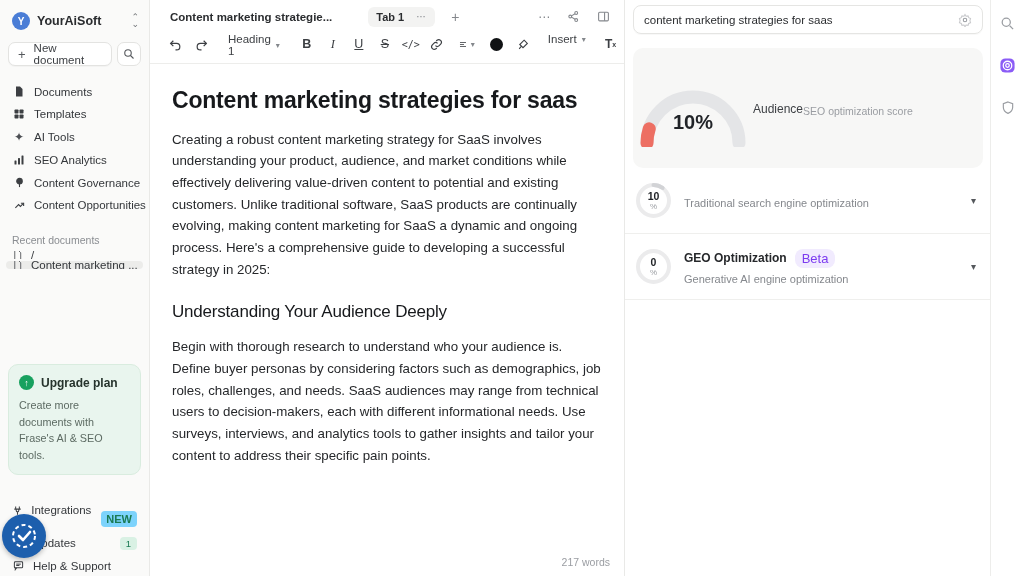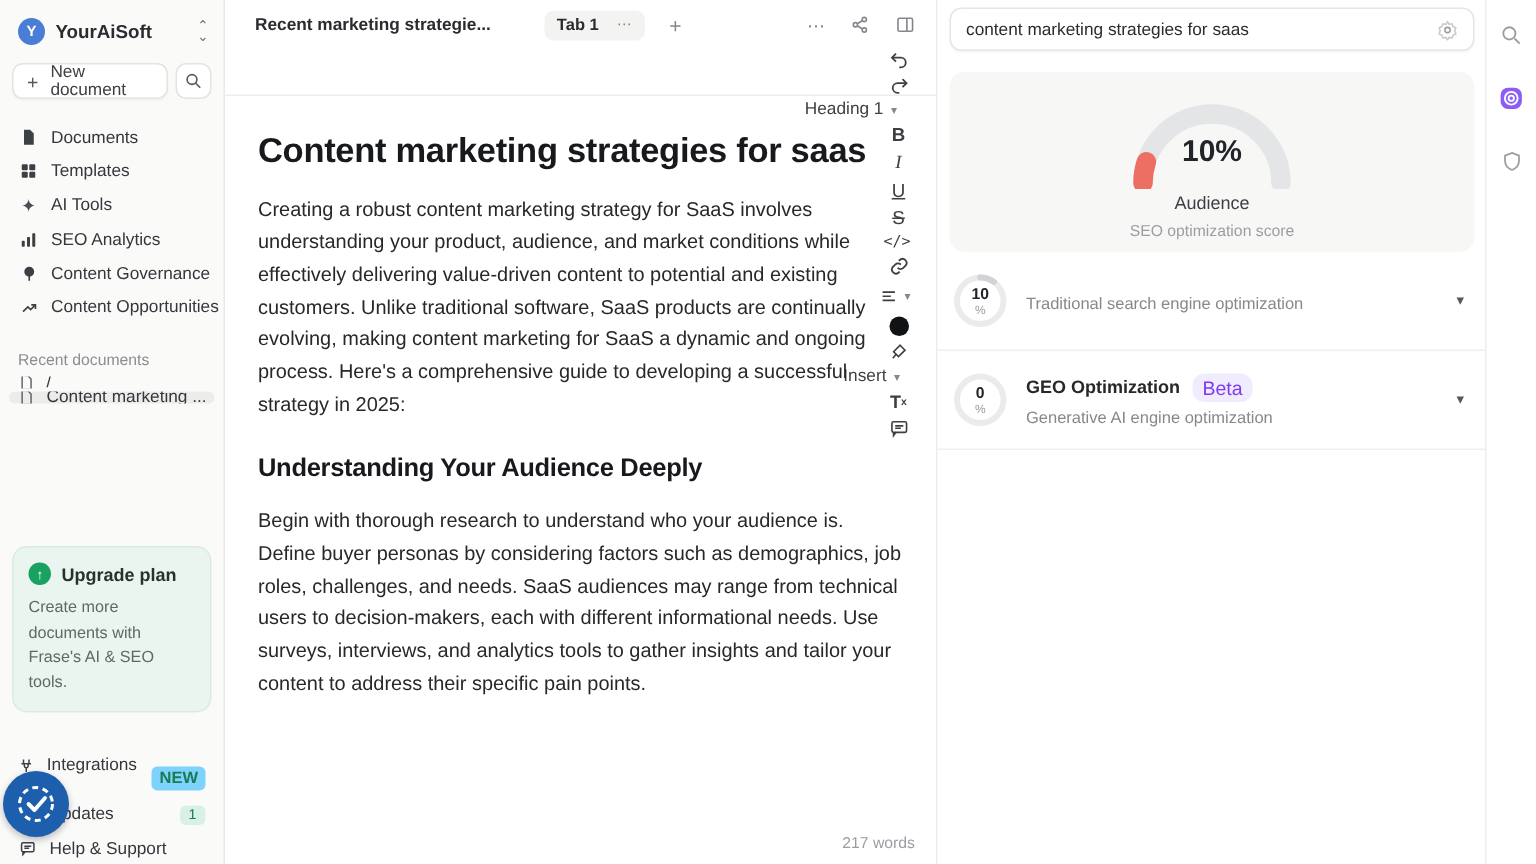--- a/index.html
+++ b/index.html
@@ -35,45 +35,45 @@
 
   
   .editor { width:475px; height:576px; border-right:1px solid #e9e9e7; display:flex; flex-direction:column; flex-shrink:0; background:#fff; }
   .doc-header { height:33px; display:flex; align-items:center; padding:0 14px 0 20px; gap:10px; }
   .doc-title { font-size:11.5px; font-weight:600; color:#2a2c2f; white-space:nowrap; }
   .tab-pill { margin-left:26px; display:flex; align-items:center; gap:12px; background:#f3f3f2; border-radius:6px; padding:4px 8px; cursor:pointer; }
   .tab-label { font-size:11px; font-weight:600; color:#2a2c2f; }
   .tab-dots { color:#84878c; font-size:10px; letter-spacing:1px; }
   .tab-add { color:#84878c; font-size:14px; margin-left:6px; cursor:pointer; }
   .doc-header-right { margin-left:auto; display:flex; align-items:center; gap:17px; color:#84878c; }
-  .toolbar { height:31px; border-bottom:1px solid #ededeb; display:flex; align-items:flex-end; padding:0 14px; gap:4px; color:#3c3f43;flex-direction:column; }
+  .toolbar { height:31px; border-bottom:1px solid #ededeb; display:flex; align-items:flex-start; padding:0 14px; gap:4px; color:#3c3f43; }
   .tb { height:22px; min-width:22px; padding:0 3px; display:flex; align-items:center; justify-content:center; border-radius:5px; cursor:pointer; font-size:12.5px; }
   .tb small.caret { font-size:8px; color:#84878c; margin-left:4px; }
   .tb-sep { width:6px; }
   .tb.bold { font-weight:800; }
   .tb.italic { font-style:italic; font-family:"Liberation Serif",serif; }
   .tb.under { text-decoration:underline; }
   .tb.strike { text-decoration:line-through; }
   .tb.code { font-family:"DejaVu Sans Mono",monospace; font-size:10px; }
   .dot-swatch { width:13px; height:13px; border-radius:50%; background:#101214; }
   .heading-select { display:flex; align-items:center; font-size:11.5px; font-weight:500; padding:0 6px; margin:0 6px; cursor:pointer; }
   .insert-btn { display:flex; align-items:center; font-size:11.5px; font-weight:500; padding:0 6px; margin:0 4px; cursor:pointer; }
   .doc-body { flex:1; overflow:hidden; padding:22px 22px 0 22px; position:relative; }
   .doc-h1 { font-size:23px; font-weight:800; color:#17191c; line-height:1.25; letter-spacing:-.2px; }
   .doc-h2 { font-size:20.5px; font-weight:800; color:#17191c; line-height:1.55; margin-top:48px; letter-spacing:-.2px; }
   .doc-p { font-size:13.3px; color:#26282b; line-height:1.63; margin-top:14px; }
-  .doc-h3 { font-size:17px; font-weight:700; color:#17191c; margin-top:22px; letter-spacing:-.2px; }
+  .doc-h3 { font-size:17px; font-weight:400; color:#17191c; margin-top:22px; letter-spacing:-.2px; }
   .word-count { position:absolute; right:14px; bottom:8px; font-size:10.5px; color:#9a9da2; }
 
   
   .panel { width:365px; height:576px; flex-shrink:0; background:#fff; display:flex; flex-direction:column; }
   .query-row { padding:5px 7px 8px 8px; }
   .query-input { width:100%; height:29px; border:1px solid #e5e5e3; border-radius:8px; display:flex; align-items:center; padding:0 10px; gap:8px; box-shadow:0 1px 1px rgba(0,0,0,.03); }
   .query-text { flex:1; font-size:11.5px; color:#2a2c2f; white-space:nowrap; overflow:hidden; border:none; outline:none; background:transparent; font-family:inherit; }
-  .gauge-card { margin:6px 7px 0 8px; background:#f7f7f6; border-radius:10px; height:120px; display:flex; flex-direction:column; align-items:center; justify-content:flex-start; position:relative; }
+  .gauge-card { margin:6px 7px 0 8px; background:#f7f7f6; border-radius:10px; height:120px; display:flex; flex-direction:row; align-items:center; justify-content:flex-start; position:relative; }
   .gauge-wrap { position:relative; width:120px; height:66px; margin-top:12px; }
   .gauge-value { position:absolute; left:0; right:0; top:30px; text-align:center; font-size:20px; font-weight:800; color:#212428; }
   .gauge-label { font-size:12px; font-weight:500; color:#3c3f43; margin-top:2px; }
   .gauge-sub { font-size:10.5px; color:#9a9da2; margin-top:6px; }
   .opt-row { display:flex; align-items:center; gap:12px; padding:14px 12px 14px 10px; border-bottom:1px solid #efefed; cursor:pointer; }
   .opt-row:first-of-type { border-top:1px solid #efefed; margin-top:18px; }
   .ring { position:relative; width:37px; height:37px; flex-shrink:0; }
   .ring-text { position:absolute; inset:0; display:flex; align-items:center; justify-content:center; font-size:10.5px; font-weight:800; color:#212428;flex-direction:column; }
   .ring-text .pct { font-size:8px; font-weight:400; color:#9a9da2; }
   .opt-main { flex:1; }
@@ -229,21 +229,21 @@
   <div class="fab">
     <svg width="30" height="30" viewBox="0 0 30 30">
       <circle cx="15" cy="15" r="11" fill="none" stroke="#fff" stroke-width="2" stroke-dasharray="4 3"></circle>
       <path d="M10 15l4 4 7-8" fill="none" stroke="#fff" stroke-width="2.6" stroke-linecap="round" stroke-linejoin="round"></path>
     </svg>
   </div>
 </div>
 
 <div class="editor">
   <div class="doc-header">
-    <span class="doc-title">Recent marketing strategie...</span>
+    <span class="doc-title">Content marketing strategie...</span>
     <div class="tab-pill">
       <span class="tab-label">Tab 1</span>
       <span class="tab-dots">⋯</span>
     </div>
     <span class="tab-add">+</span>
     <div class="doc-header-right">
       <span style="font-size:12px;">⋯</span>
       <span>
         <svg width="13" height="13" viewBox="0 0 24 24" fill="none" stroke="#84878c" stroke-width="2">
             <circle cx="6" cy="12" r="2.6"></circle>

